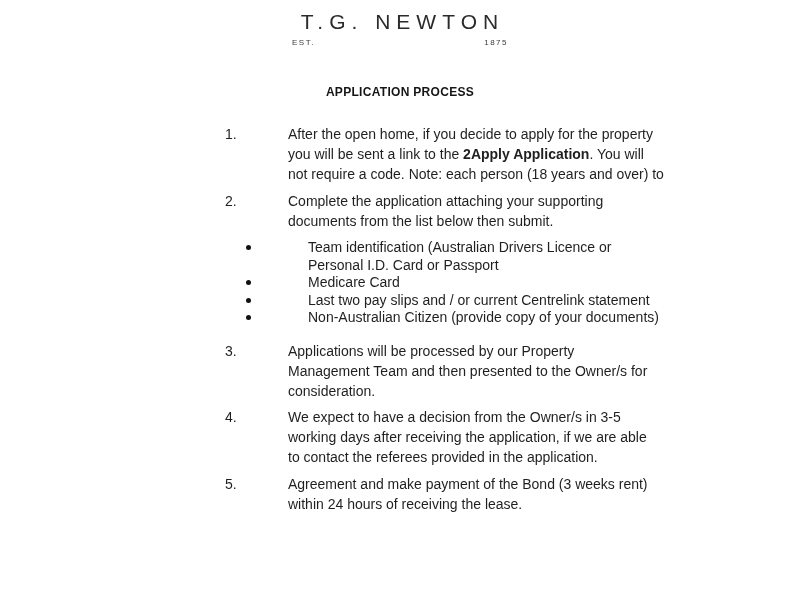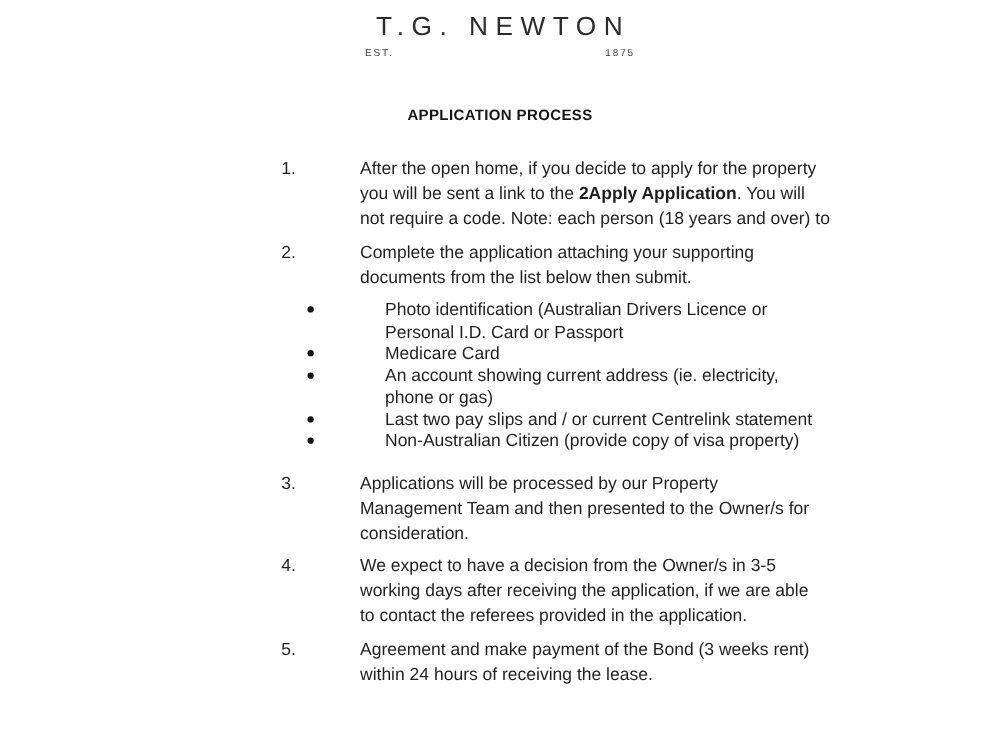--- a/index.html
+++ b/index.html
@@ -113,39 +113,34 @@
       <span class="step-num">2.</span>
       <div class="step-body">
         <span class="line">Complete the application attaching your supporting</span>
         <span class="line">documents from the list below then submit.</span>
       </div>
     </div>
 
     <div class="bullets">
       <div class="bullet">
         <span class="dot"></span>
-        <span class="line">Photo identification (Australian Drivers Licence or</span>
+        <span class="line">Team identification (Australian Drivers Licence or</span>
         <span class="line">Personal I.D. Card or Passport</span>
       </div>
       <div class="bullet">
         <span class="dot"></span>
         <span class="line">Medicare Card</span>
       </div>
       <div class="bullet">
         <span class="dot"></span>
-        <span class="line">An account showing current address (ie. electricity,</span>
-        <span class="line">phone or gas)</span>
-      </div>
-      <div class="bullet">
-        <span class="dot"></span>
         <span class="line">Last two pay slips and / or current Centrelink statement</span>
       </div>
       <div class="bullet">
         <span class="dot"></span>
-        <span class="line">Non-Australian Citizen (provide copy of visa property)</span>
+        <span class="line">Non-Australian Citizen (provide copy of your documents)</span>
       </div>
     </div>
 
     <div class="step mt14">
       <span class="step-num">3.</span>
       <div class="step-body">
         <span class="line">Applications will be processed by our Property</span>
         <span class="line">Management Team and then presented to the Owner/s for</span>
         <span class="line">consideration.</span>
       </div>

